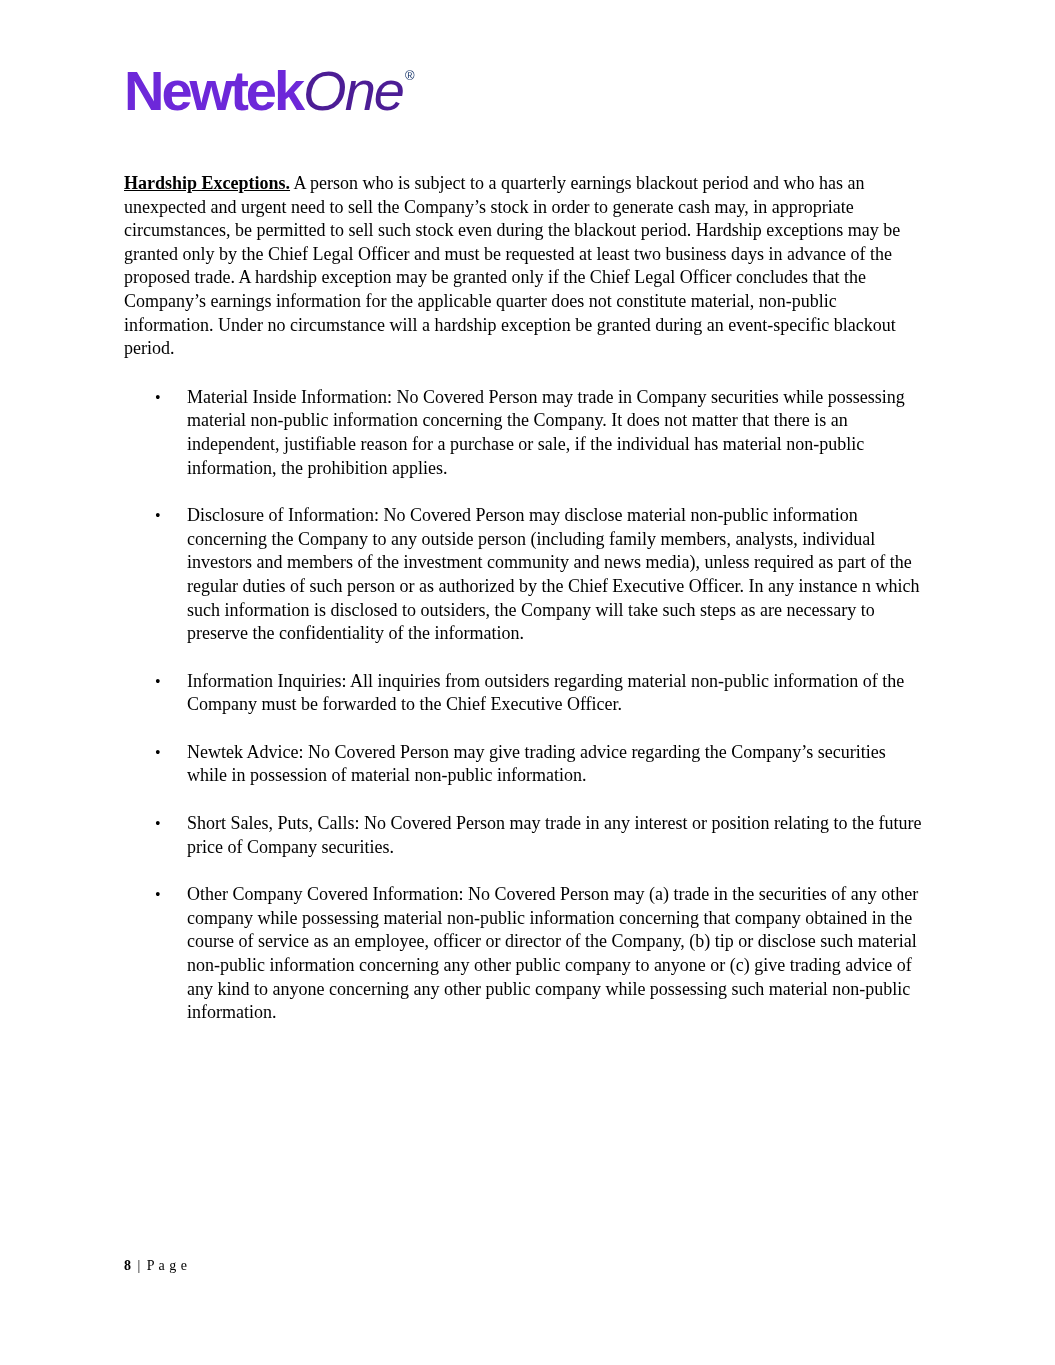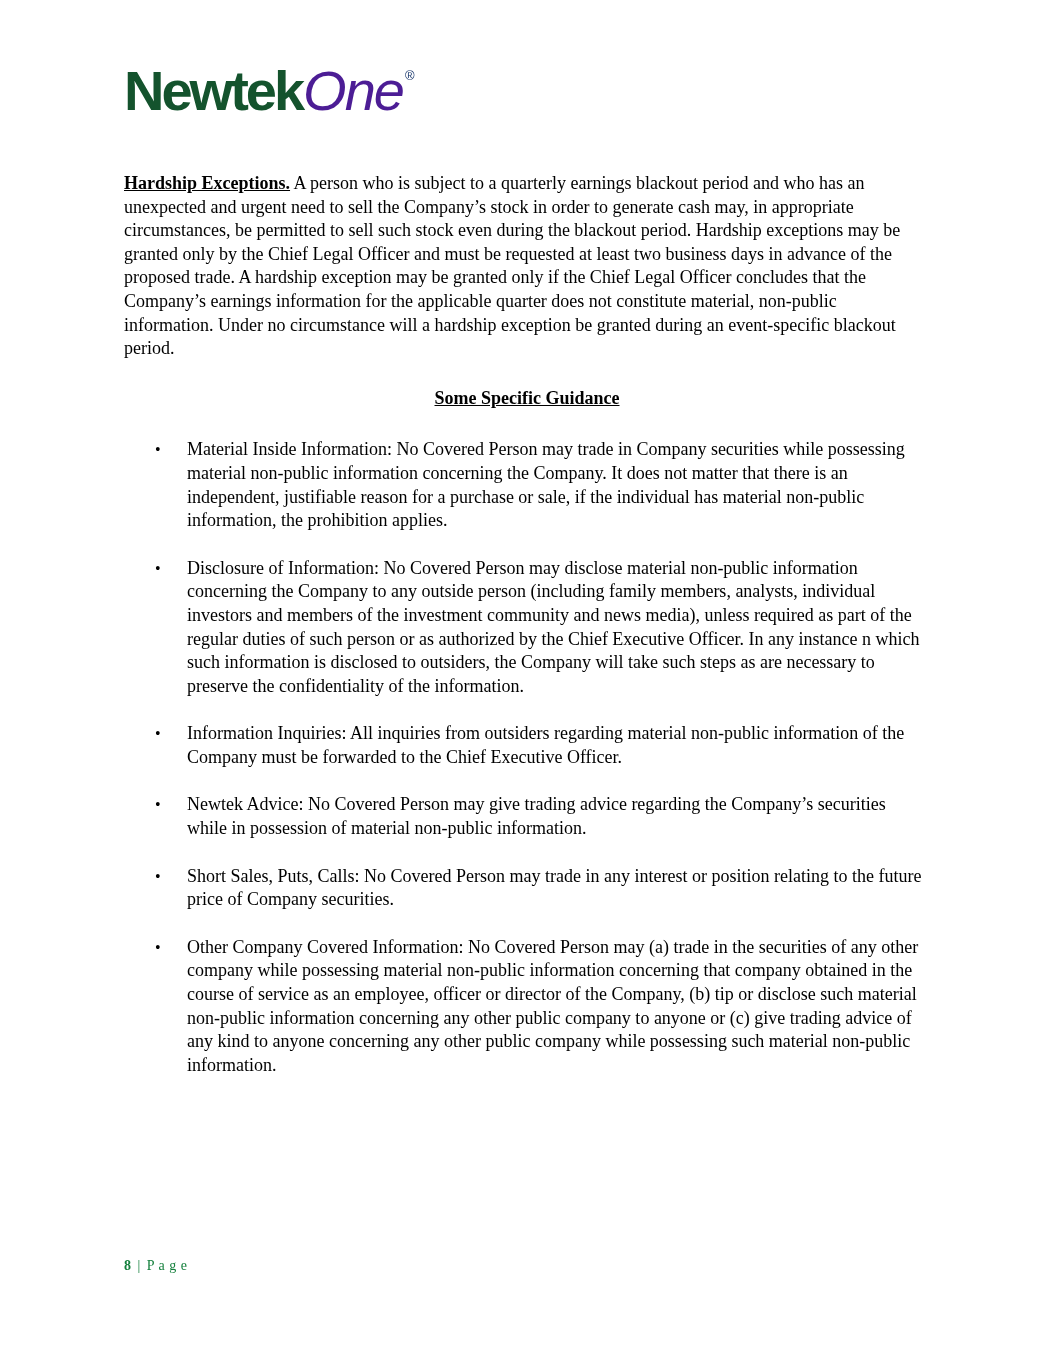--- a/index.html
+++ b/index.html
@@ -14,21 +14,21 @@
     padding: 58px 125px 0 124px;
     overflow: hidden;
   }
   
   .logo { display: block; height: 68px; margin-bottom: 46px; white-space: nowrap; }
   .logo-newtek {
     font-family: "Liberation Sans", sans-serif;
     font-weight: bold;
     font-size: 56px;
     letter-spacing: -3px;
-    color: #14532d;
+    color: #6d28d9;
   }
   .logo-one {
     font-family: "Liberation Sans", sans-serif;
     font-style: italic;
     font-weight: normal;
     font-size: 56px;
     letter-spacing: -2px;
     color: #4c1d95;
     margin-left: 1px;
   }
@@ -54,21 +54,21 @@
   
   .bullet-item { display: flex; margin-bottom: 24px; padding-left: 31px; }
   .bullet-marker { flex: 0 0 32px; width: 32px; font-size: 16px; line-height: 23.6px; }
   .bullet-body { flex: 1; }
   
   .footer {
     position: absolute;
     left: 124px;
     top: 1258px;
     font-size: 14px;
-    color: #15803d;
+    color: #000000;
     letter-spacing: 0.5px;
   }
   .footer-num { font-weight: bold; }
   .footer-sep { margin: 0 6px; }
 </style>
 </head>
 <body>
 
 <div class="page">
 
@@ -76,21 +76,20 @@
     <span class="logo-newtek">Newtek</span><span class="logo-one">One</span><span class="logo-reg">®</span>
   </div>
 
   <div class="body-text">
 
     <p class="para">
       <span class="lead-underline">Hardship Exceptions.</span>
       <span>A person who is subject to a quarterly earnings blackout period and who has an unexpected and urgent need to sell the Company’s stock in order to generate cash may, in appropriate circumstances, be permitted to sell such stock even during the blackout period. Hardship exceptions may be granted only by the Chief Legal Officer and must be requested at least two business days in advance of the proposed trade.  A hardship exception may be granted only if the Chief Legal Officer concludes that the Company’s earnings information for the applicable quarter does not constitute material, non-public information.  Under no circumstance will a hardship exception be granted during an event-specific blackout period.</span>
     </p>
 
-    <h2 class="heading">Some Specific Guidance</h2>
 
     <div class="bullet-list">
 
       <div class="bullet-item">
         <span class="bullet-marker">•</span>
         <div class="bullet-body">
           <span class="lead-bold">Material Inside Information:</span>
           <span>No Covered Person may trade in Company securities while possessing material non-public information concerning the Company.  It does not matter that there is an independent, justifiable reason for a purchase or sale, if the individual has material non-public information, the prohibition applies.</span>
         </div>
       </div>

